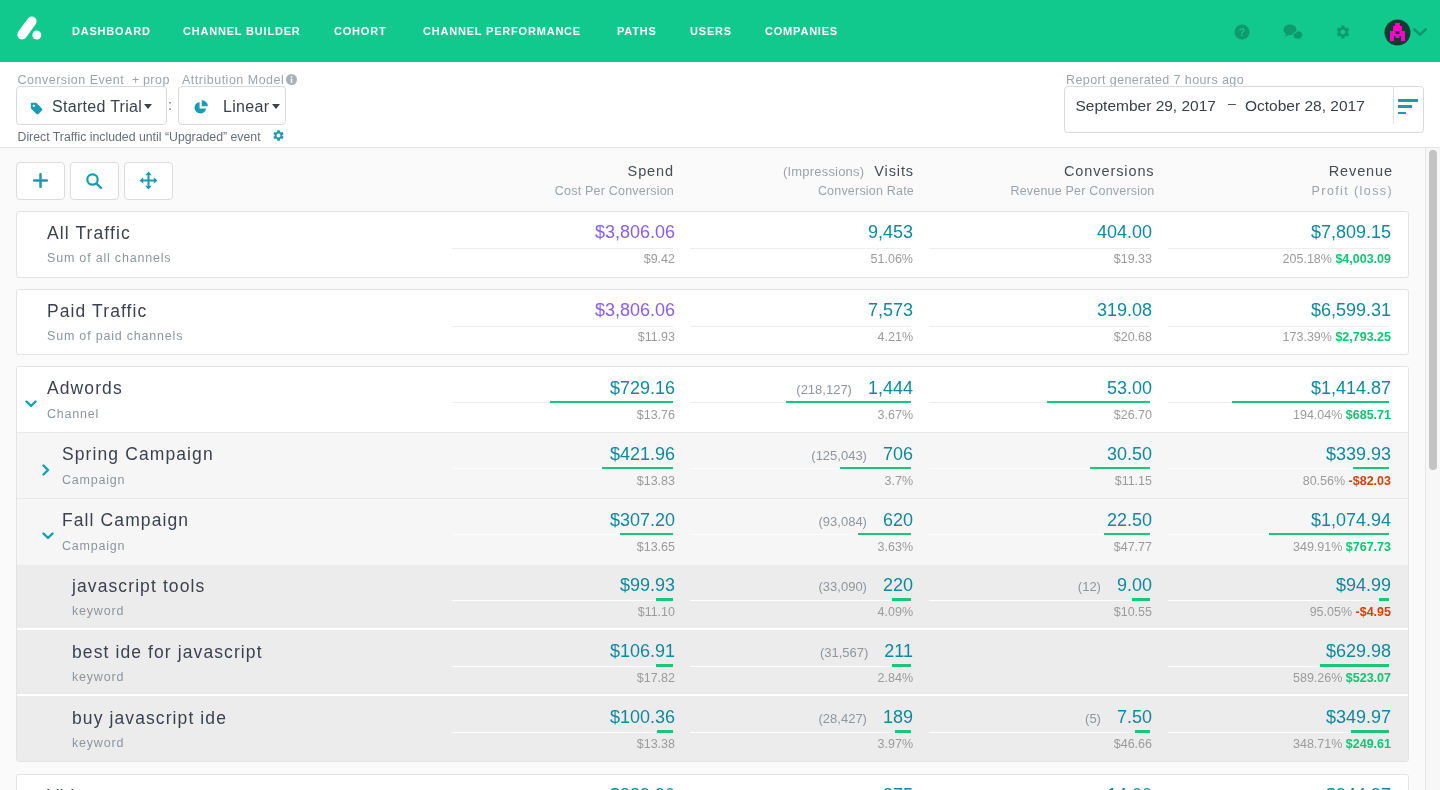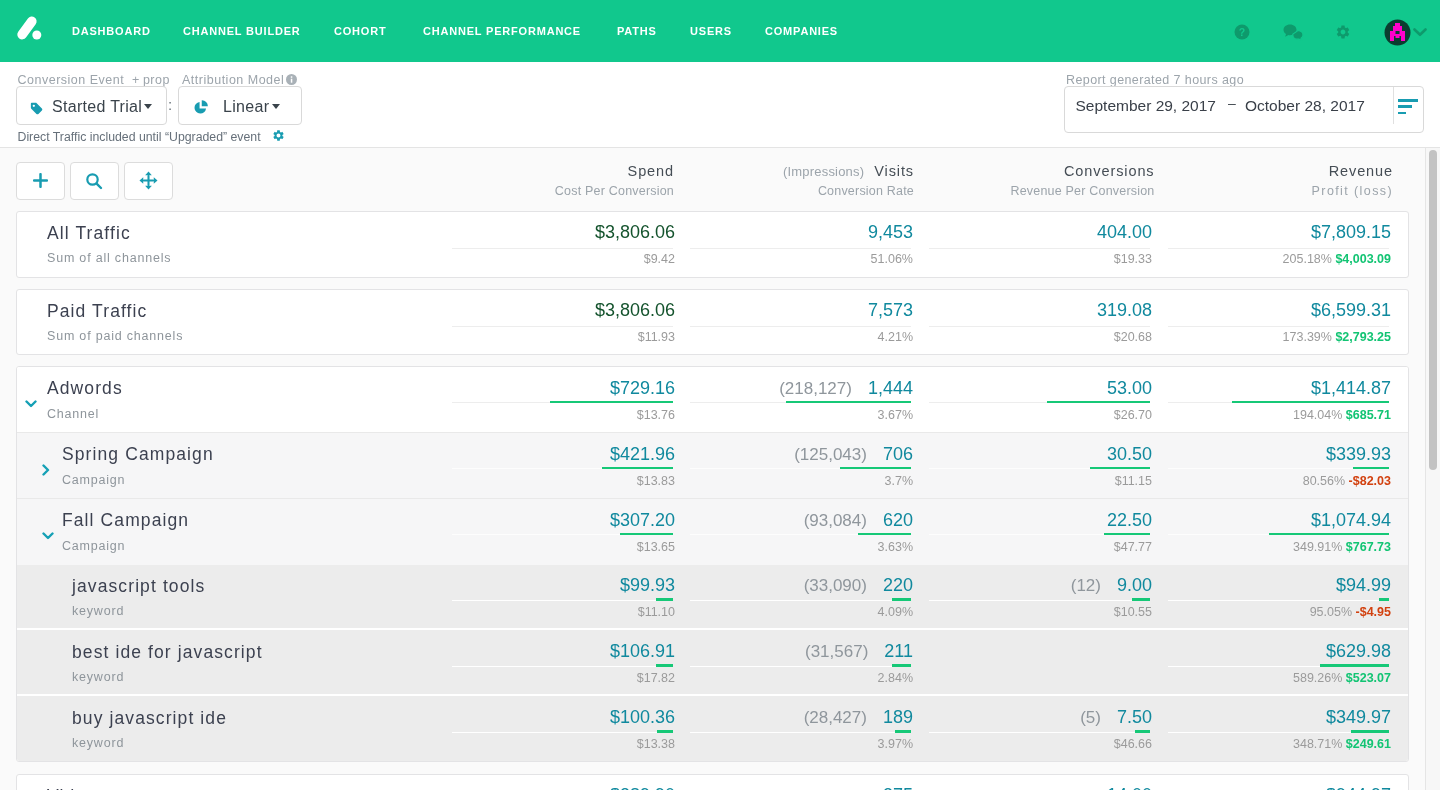--- a/index.html
+++ b/index.html
@@ -23,22 +23,22 @@
 .row { position:absolute; left:0; width:100%; }
 .rtitle { position:absolute; top:11px; font-size:17.5px; letter-spacing:1.1px; color:#3C4150; white-space:nowrap; }
 .rlabel { position:absolute; top:39.5px; font-size:12.5px; letter-spacing:0.8px; color:#8E959B; white-space:nowrap; }
 .chev { position:absolute; }
 .cell { position:absolute; top:0; height:100%; }
 .cdiv { position:absolute; top:35px; left:0; width:100%; height:1px; }
 .cbar { position:absolute; top:33.5px; right:0; height:2.5px; background:#16C877; }
 .vline { position:absolute; top:10.5px; right:-2px; width:100%; text-align:right; white-space:nowrap; }
 .val { font-size:18px; }
 .val.teal { color:#10899E; }
-.val.dark { color:#14532d; }
-.imp { font-size:17px; color:#8F969C; margin-right:16px;margin-top:8px; }
+.val.dark { color:#8b5cf6; }
+.imp { font-size:13px; color:#8F969C; margin-right:16px;margin-top:8px; }
 .sline { position:absolute; top:40.5px; right:-2px; width:100%; text-align:right; white-space:nowrap; font-size:12.5px; color:#9B9B9B; }
 .samt { font-weight:bold; }
 .samt.green { color:#12C473; }
 .samt.red { color:#D2410F; }
 .rowsep { position:absolute; left:0; width:100%; height:1px; }
 #scroll { position:absolute; left:1424.5px; top:148px; width:15.5px; height:642px; background:#F7F7F7; border-left:1px solid #E5E5E5; }
 #thumb { position:absolute; left:3.5px; top:2px; width:8px; height:320px; border-radius:4px; background:#C3C3C3; }
 </style></head><body>
 <div id="page">
 <div id="nav">
@@ -90,21 +90,21 @@
       </svg>
       <div class="dropbox" style="left:15.5px;width:151px;">
         <svg style="position:absolute;left:13.5px;top:14.5px;" width="13" height="13" viewBox="0 0 15 15">
 <path fill="#189CB1" d="M1 1.8 C1 1.36 1.36 1 1.8 1 L6.6 1 c.42 0 .83.17 1.13.47 l6 6 c.62.62.62 1.64 0 2.26 l-3.99 3.99 c-.62.62-1.64.62-2.26 0 l-6-6 A1.6 1.6 0 0 1 1 6.6 Z"></path>
 <circle cx="4.4" cy="4.4" r="1.3" fill="#fff"></circle>
         </svg>
         <div class="droptext" style="left:35.5px;">Started Trial</div>
         <div class="caret" style="left:127px;top:17px;"></div>
       </div>
       <div style="position:absolute;left:168px;top:34px;font-size:15px;color:#6A737B;">:</div>
-      <div class="dropbox" style="left:178px;width:124px;">
+      <div class="dropbox" style="left:178px;width:108px;">
         <svg style="position:absolute;left:14px;top:13px;" width="15" height="15" viewBox="0 0 16 16">
 <path fill="#189CB1" d="M7 2.05 A6.2 6.2 0 1 0 13.95 9 L7 9 Z"></path>
 <path fill="#189CB1" d="M9.3 6.7 L9.3 0.2 A6.2 6.2 0 0 1 15.8 6.7 Z"></path>
         </svg>
         <div class="droptext" style="left:44px;">Linear</div>
         <div class="caret" style="left:93px;top:17px;"></div>
       </div>
       <div id="note">Direct Traffic included until “Upgraded” event</div>
       <svg style="position:absolute;left:272px;top:66.5px;" width="13" height="13" viewBox="0 0 24 24">
 <path fill="#189CB1" d="M19.14 12.94c.04-.3.06-.61.06-.94 0-.32-.02-.64-.07-.94l2.03-1.58c.18-.14.23-.41.12-.61l-1.92-3.32c-.12-.22-.37-.29-.59-.22l-2.39.96c-.5-.38-1.03-.7-1.62-.94l-.36-2.54c-.04-.24-.24-.41-.48-.41h-3.84c-.24 0-.43.17-.47.41l-.36 2.54c-.59.24-1.13.57-1.62.94l-2.39-.96c-.22-.08-.47 0-.59.22L2.74 8.87c-.12.21-.08.47.12.61l2.03 1.58c-.05.3-.09.63-.09.94s.02.64.07.94l-2.03 1.58c-.18.14-.23.41-.12.61l1.92 3.32c.12.22.37.29.59.22l2.39-.96c.5.38 1.03.7 1.62.94l.36 2.54c.05.24.24.41.48.41h3.84c.24 0 .44-.17.47-.41l.36-2.54c.59-.24 1.13-.56 1.62-.94l2.39.96c.22.08.47 0 .59-.22l1.92-3.32c.12-.22.07-.47-.12-.61l-2.01-1.58zM12 15.6c-1.98 0-3.6-1.62-3.6-3.6s1.62-3.6 3.6-3.6 3.6 1.62 3.6 3.6-1.62 3.6-3.6 3.6z"></path>

